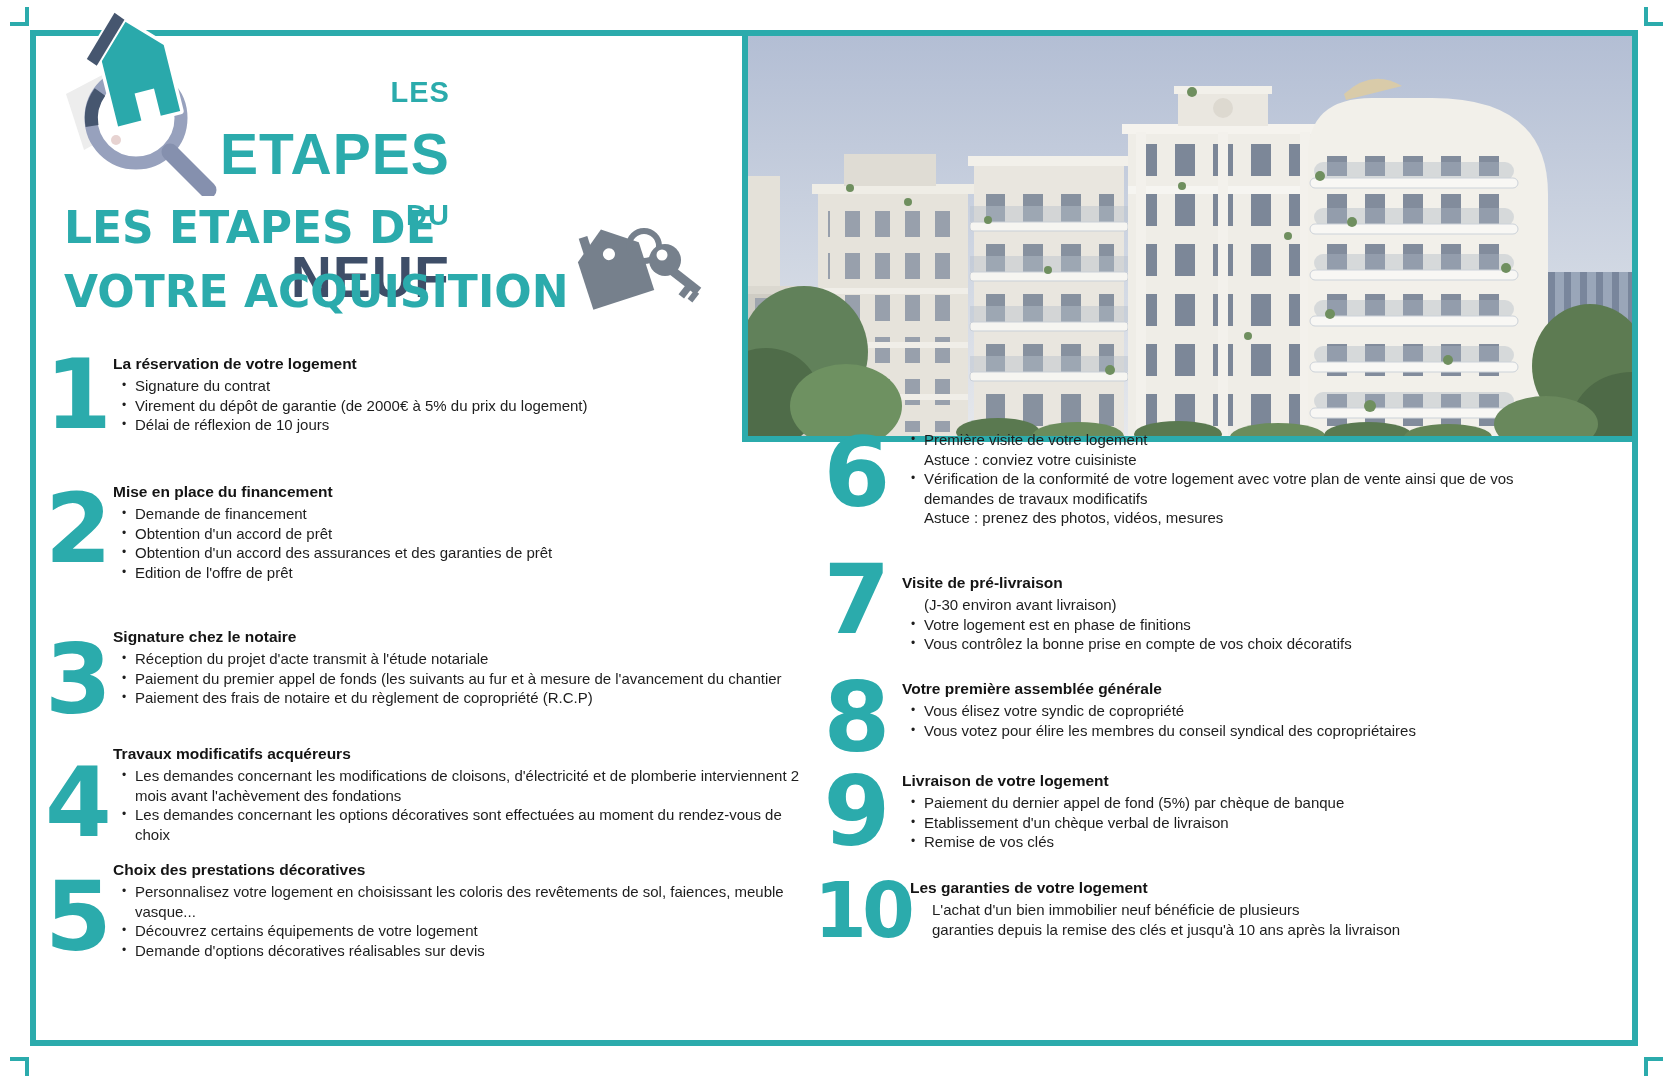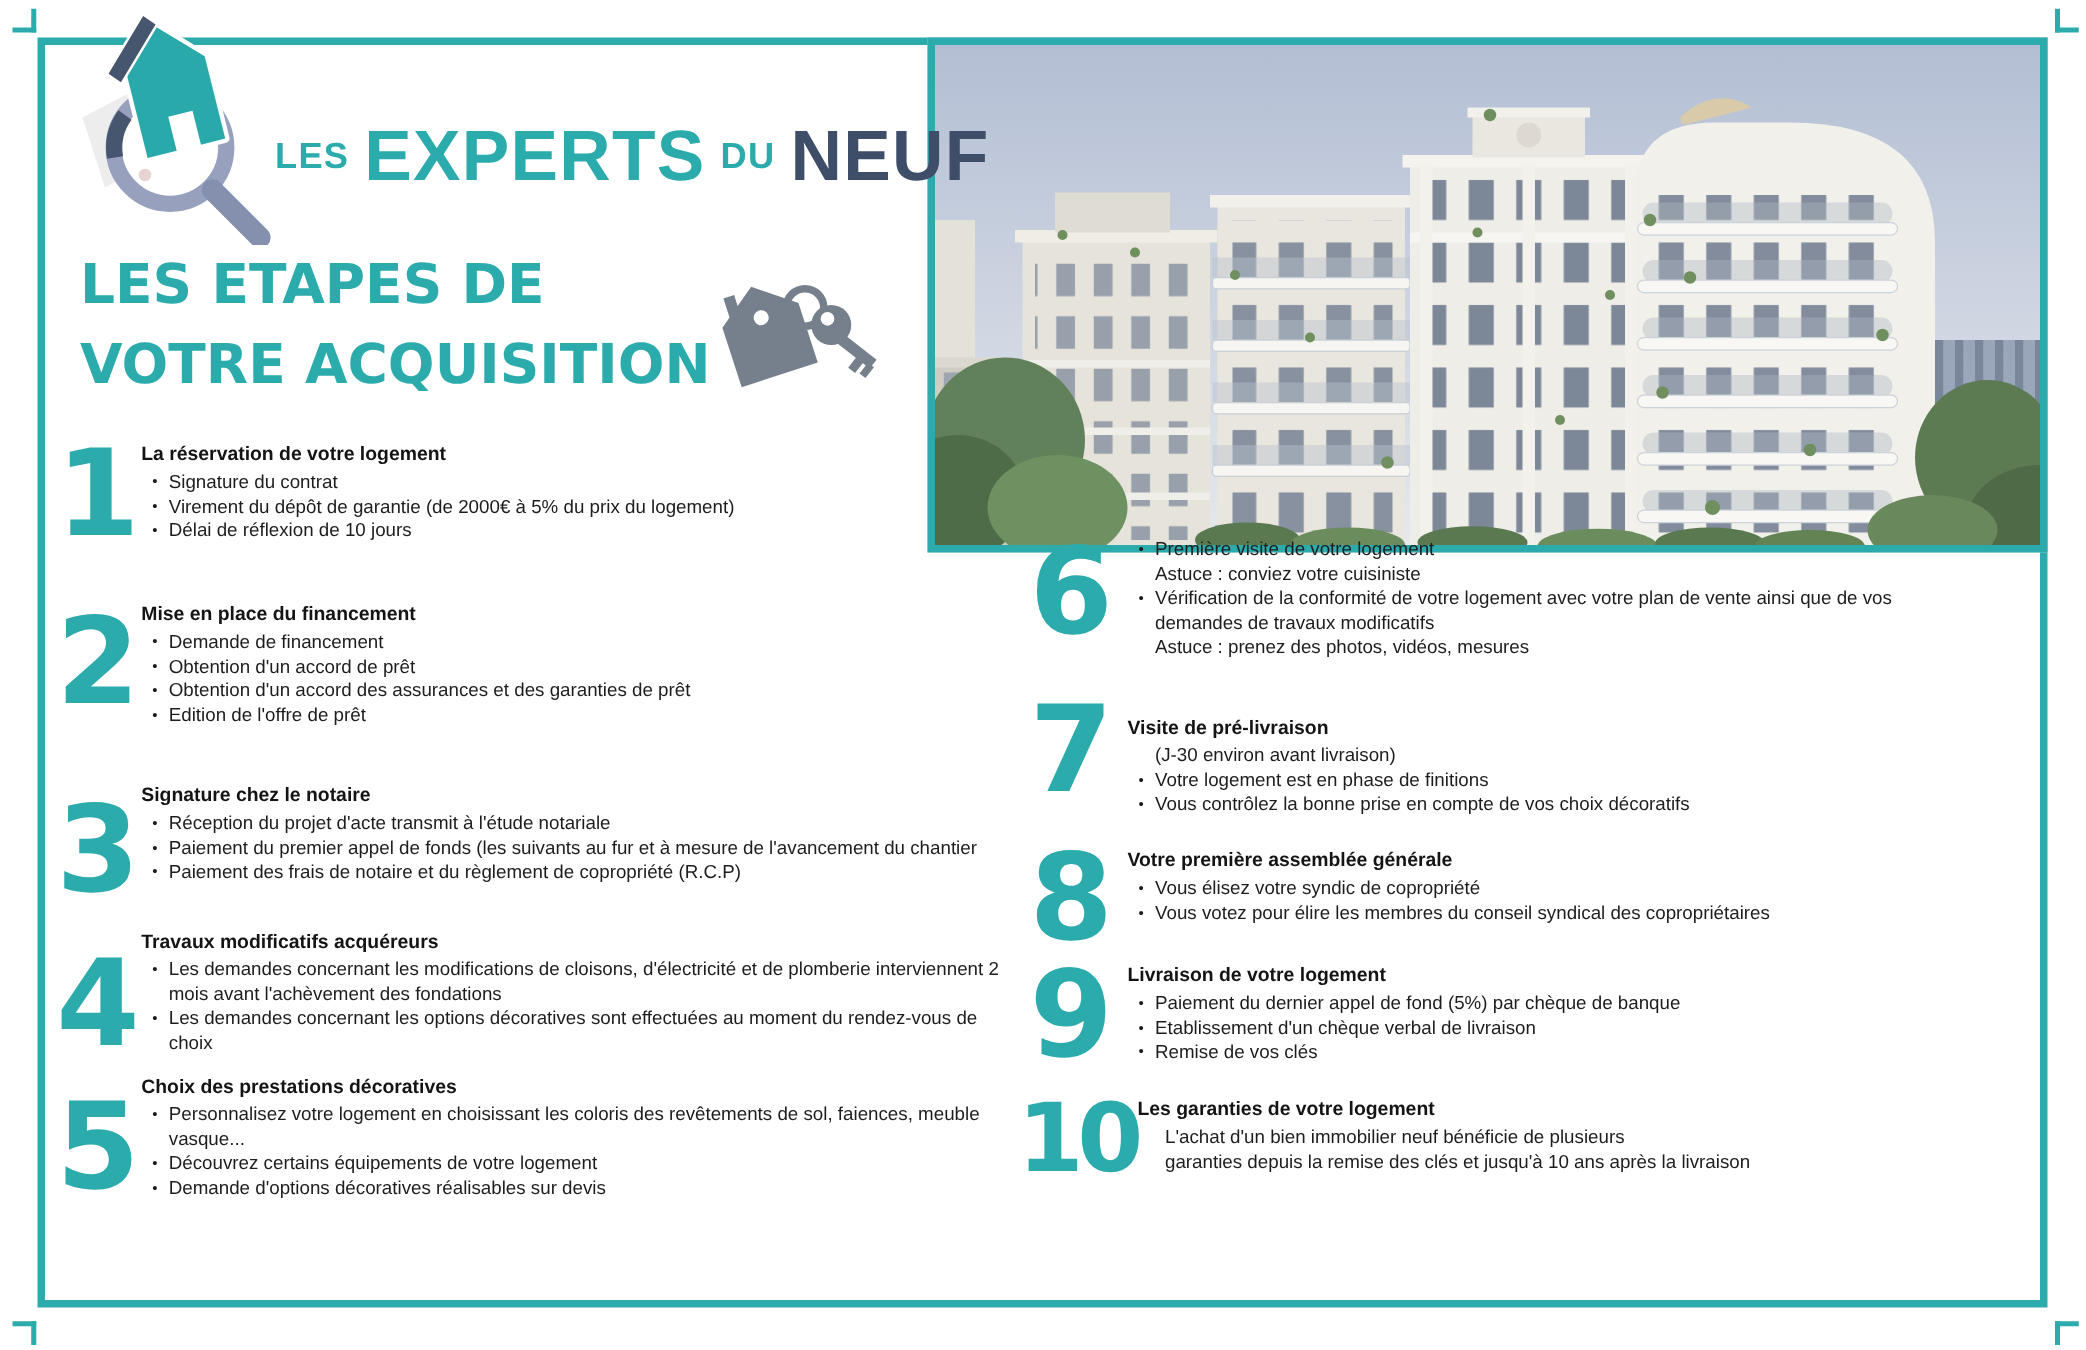--- a/index.html
+++ b/index.html
@@ -10,22 +10,22 @@
   .frame{position:absolute;left:30px;top:30px;width:1608px;height:1016px;
          border:6px solid var(--teal);box-sizing:border-box;z-index:1;}
   .corner{position:absolute;width:15px;height:15px;border:0 solid var(--teal);z-index:1;}
   .c-tl{left:10px;top:7px;border-right-width:4px;border-bottom-width:4px;}
   .c-tr{left:1644px;top:7px;border-left-width:4px;border-bottom-width:4px;}
   .c-bl{left:10px;top:1057px;border-top-width:4px;border-right-width:4px;}
   .c-br{left:1644px;top:1057px;border-top-width:4px;border-left-width:4px;}
 
   
   .logo-graphic{position:absolute;left:56px;top:-4px;z-index:4;}
-  .brand{position:absolute;left:220px;top:92px;display:flex;align-items:center;gap:12px;
-         font-weight:bold;z-index:3;white-space:nowrap;}
+  .brand{position:absolute;left:220px;top:76px;display:flex;align-items:flex-end;gap:12px;
+         font-weight:bold;z-index:3;white-space:nowrap;flex-direction:column;}
   .w-les{font-size:29px;color:var(--teal);letter-spacing:1px;}
   .w-experts{font-size:57px;color:var(--teal);letter-spacing:1px;}
   .w-du{font-size:29px;color:var(--teal);letter-spacing:1px;}
   .w-neuf{font-size:57px;color:var(--navy);letter-spacing:1px;}
 
   
   .main-title{position:absolute;left:64px;top:196px;z-index:3;
               font-family:"DejaVu Sans","Liberation Sans",sans-serif;
               font-weight:bold;color:var(--teal);font-size:44px;line-height:64px;}
   .keys-icon{position:absolute;left:552px;top:208px;z-index:3;}
@@ -77,21 +77,21 @@
     <circle cx="60" cy="144" r="5" fill="#e7d3d1"></circle>
     <g transform="rotate(-14 82 78)">
       <polygon points="50,56 82,24 114,56 114,124 94,124 94,96 74,96 74,124 50,124" fill="#2aa9ab" stroke="#ffffff" stroke-width="7" paint-order="stroke" stroke-linejoin="round"></polygon>
       <polygon points="82,22 44,60 36,51 74,13" fill="#46566f" stroke="#ffffff" stroke-width="4" paint-order="stroke"></polygon>
     </g>
   </svg>
 </div>
 
 <div class="brand">
   <span class="w-les">LES</span>
-  <span class="w-experts">EXPERTS</span>
+  <span class="w-experts">ETAPES</span>
   <span class="w-du">DU</span>
   <span class="w-neuf">NEUF</span>
 </div>
 
 <h1 class="main-title" style="margin:0">
   <div>LES ETAPES DE</div>
   <div>VOTRE ACQUISITION</div>
 </h1>
 
 <div class="keys-icon">

